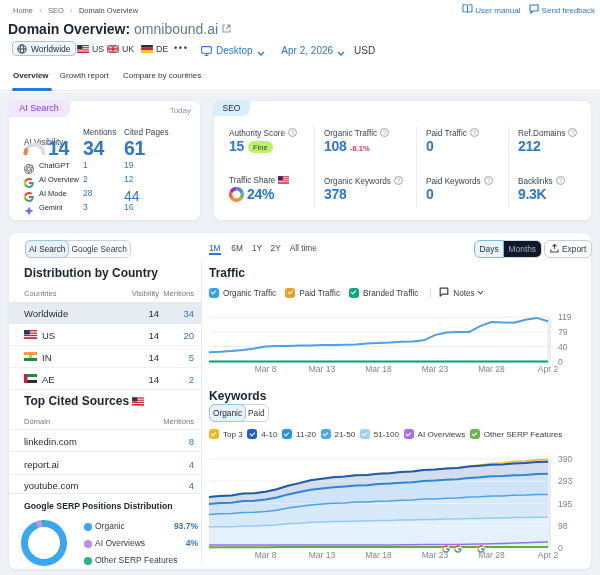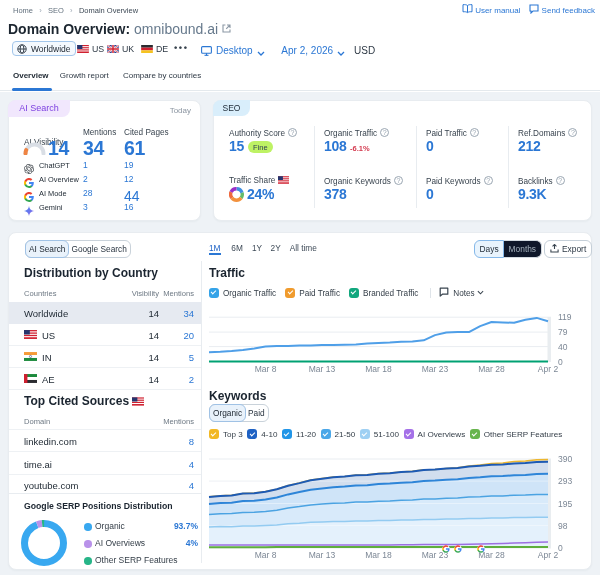--- a/index.html
+++ b/index.html
@@ -280,21 +280,21 @@
             <rect y="8.9" width="19" height="1.6"></rect>
           </g>
           <rect width="8.5" height="6.5" fill="#26356e"></rect>
         </svg></div>
 <div class="abs th" style="left:15px;top:184px">Domain</div>
 <div class="abs th" style="left:0;top:184px;width:185px;text-align:right">Mentions</div>
 <div class="abs" style="left:0;top:196px;width:192px;height:23px;border-top:1px solid #eef1f4;border-bottom:1px solid #eef1f4"></div>
 <div class="abs td" style="left:15px;top:203px">linkedin.com</div>
 <div class="abs blue" style="left:0;top:203px;width:185px;text-align:right;font-size:9.5px">8</div>
 <div class="abs" style="left:0;top:219px;width:192px;height:23px;border-bottom:1px solid #eef1f4"></div>
-<div class="abs td" style="left:15px;top:226px">time.ai</div>
+<div class="abs td" style="left:15px;top:226px">report.ai</div>
 <div class="abs blue" style="left:0;top:226px;width:185px;text-align:right;font-size:9.5px">4</div>
 <div class="abs td" style="left:15px;top:247px">youtube.com</div>
 <div class="abs blue" style="left:0;top:247px;width:185px;text-align:right;font-size:9.5px">4</div>
 <div class="abs" style="left:0;top:260px;width:192px;height:1px;background:#e8ecf0"></div>
 
 <div class="abs hdr" style="left:15px;top:268px;font-size:8.7px">Google SERP Positions Distribution</div>
 <svg class="abs" style="left:12px;top:287px" width="46" height="46" viewBox="0 0 46 46">
 <g transform="rotate(-90 23 23)">
 <circle cx="23" cy="23" r="19.5" fill="none" stroke="#38a8f0" stroke-width="7" stroke-dasharray="114.85 122.52" stroke-dashoffset="0"></circle>
 <circle cx="23" cy="23" r="19.5" fill="none" stroke="#b992ea" stroke-width="7" stroke-dasharray="4.9 117.62" stroke-dashoffset="-114.85"></circle>

